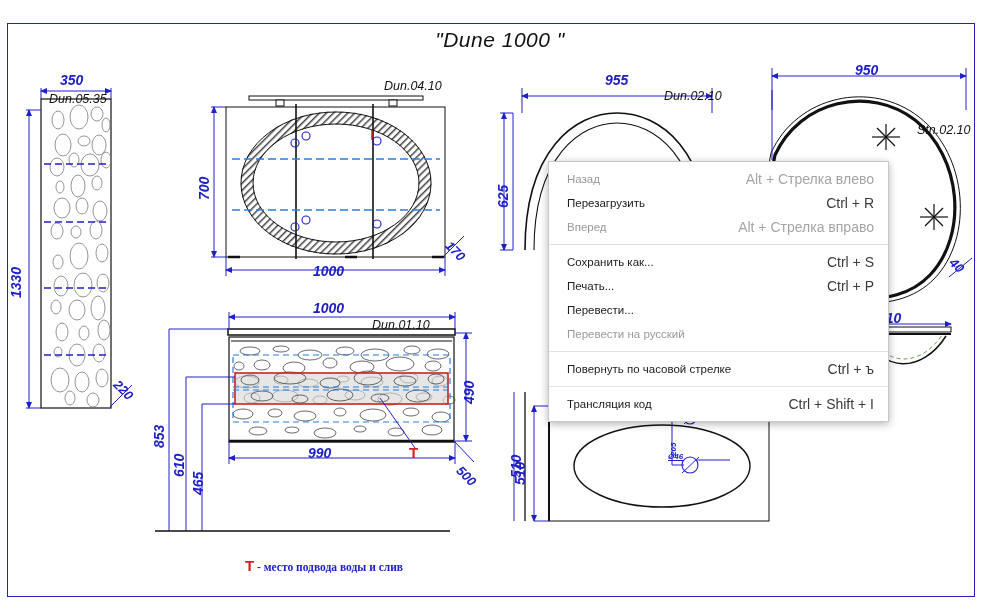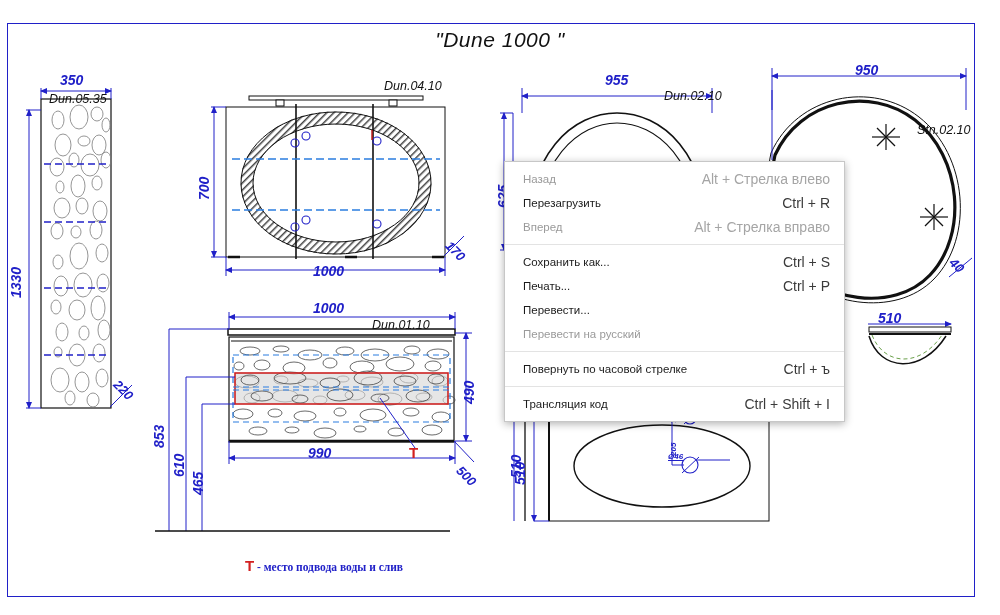--- a/index.html
+++ b/index.html
@@ -33,21 +33,21 @@
   .legend{
     position:absolute;left:245px;top:557px;white-space:nowrap;
     font-size:11.5px;color:#2020c8;font-family:"Liberation Serif", serif;font-weight:700;
   }
   .legend .tmark{color:#d32020;font-weight:700;font-size:15px;font-family:"Liberation Sans",sans-serif;}
   .tglyph{position:absolute;color:#d32020;font-weight:700;font-size:15px;
     font-family:"Liberation Sans", sans-serif;}
 
   
   #ctxmenu{
-    position:absolute;left:504px;top:161px;width:341px;
+    position:absolute;left:548px;top:161px;width:341px;
     background:#ffffff;border:1px solid #c7c7c7;
     box-shadow:0 2px 8px rgba(0,0,0,.30);
     padding:5px 0 5px 0;box-sizing:border-box;
     font-family:"Liberation Sans", sans-serif;
   }
   #ctxmenu .mi{
     display:flex;align-items:center;justify-content:space-between;
     height:24px;padding:0 14px 0 18px;box-sizing:border-box;
     font-size:11.5px;color:#1b1b1b;cursor:default;
   }

